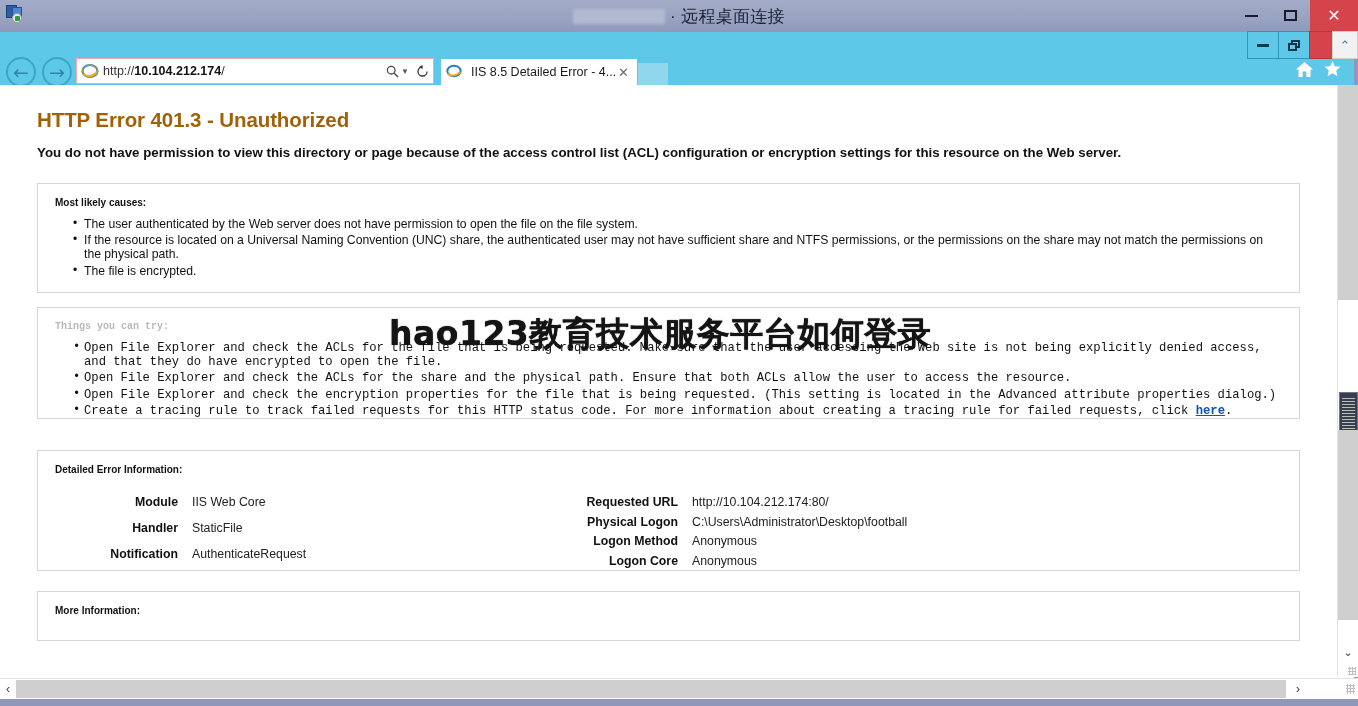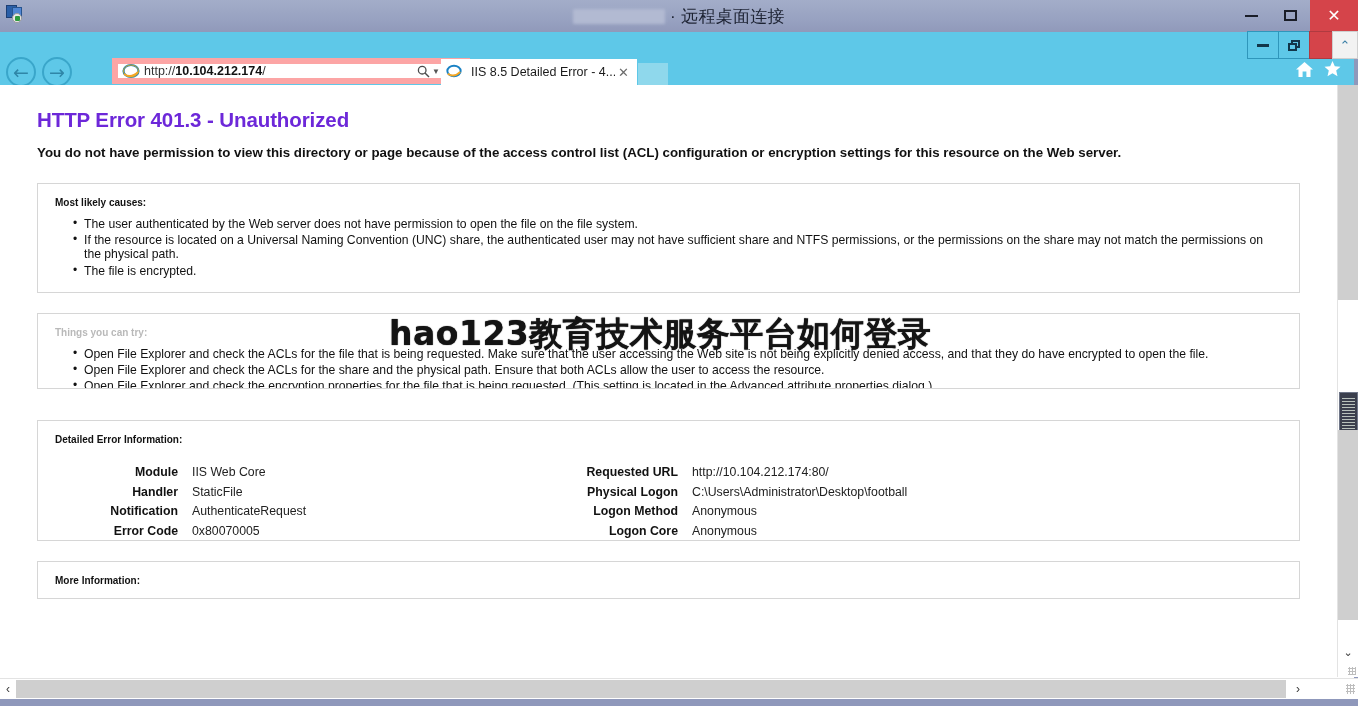--- a/index.html
+++ b/index.html
@@ -197,26 +197,25 @@
     line-height: 1;
     color: #2f86a8;
     font-family: "DejaVu Sans", sans-serif;
   }
 
   .addressbar {
     position: absolute;
     left: 76px; top: 58px;
     width: 358px; height: 26px;
     background: #ffffff;
-    border: 6px solid #fca5a5;
+    border: 1px solid #fca5a5;
     box-sizing: border-box;
     display: flex;
     align-items: center;
     padding: 0 4px;
-    margin-left: 36px;
   }
   .ie-logo {
     width: 18px; height: 18px;
     flex: 0 0 18px;
     position: relative;
     margin-right: 4px;
   }
   .ie-logo svg { display: block; }
   .url-text {
     flex: 1 1 auto;
@@ -296,21 +295,21 @@
     overflow: hidden;
   }
   .page-inner {
     padding: 14px 0 0 0;
     width: 1337px;
   }
 
   h1.err-title {
     margin: 9px 0 0 37px;
     font-size: 20.5px;
-    color: #6d28d9;
+    color: #a16207;
     font-weight: bold;
     letter-spacing: -0.1px;
     font-family: "Liberation Sans", sans-serif;
   }
   p.err-desc {
     margin: 13px 37px 0 37px;
     font-size: 13.3px;
     color: #111111;
     font-weight: bold;
     line-height: 16px;
@@ -319,23 +318,23 @@
 
   .section {
     margin: 22px 37px 0 37px;
     border: 1px solid #d6d6d6;
     background: #ffffff;
     box-sizing: border-box;
     position: relative;
     overflow: hidden;
   }
   .section.causes { height: 110px; }
-  .section.try    { height: 76px; margin-top: 20px; }
+  .section.try    { height: 112px; margin-top: 14px; font-family: Liberation Mono, monospace; }
   .section.detail { height: 121px; margin-top: 31px; }
-  .section.more   { height: 38px; margin-top: 20px; }
+  .section.more   { height: 50px; margin-top: 20px; }
 
   .section h2 {
     margin: 13px 0 0 17px;
     font-size: 10px;
     color: #111111;
     font-weight: bold;
   }
   .section.try h2 { color: #b9b9b9; }
 
   ul.blist {
@@ -643,24 +642,20 @@
               <span class="dval">IIS Web Core</span>
             </div>
             <div class="drow">
               <span class="dkey">Handler</span>
               <span class="dval">StaticFile</span>
             </div>
             <div class="drow">
               <span class="dkey">Notification</span>
               <span class="dval">AuthenticateRequest</span>
             </div>
-            <div class="drow">
-              <span class="dkey">Error Code</span>
-              <span class="dval">0x80070005</span>
-            </div>
           </div>
           <div class="detail-col right">
             <div class="drow">
               <span class="dkey">Requested URL</span>
               <span class="dval">http://10.104.212.174:80/</span>
             </div>
             <div class="drow">
               <span class="dkey">Physical Logon</span>
               <span class="dval">C:\Users\Administrator\Desktop\football</span>
             </div>

